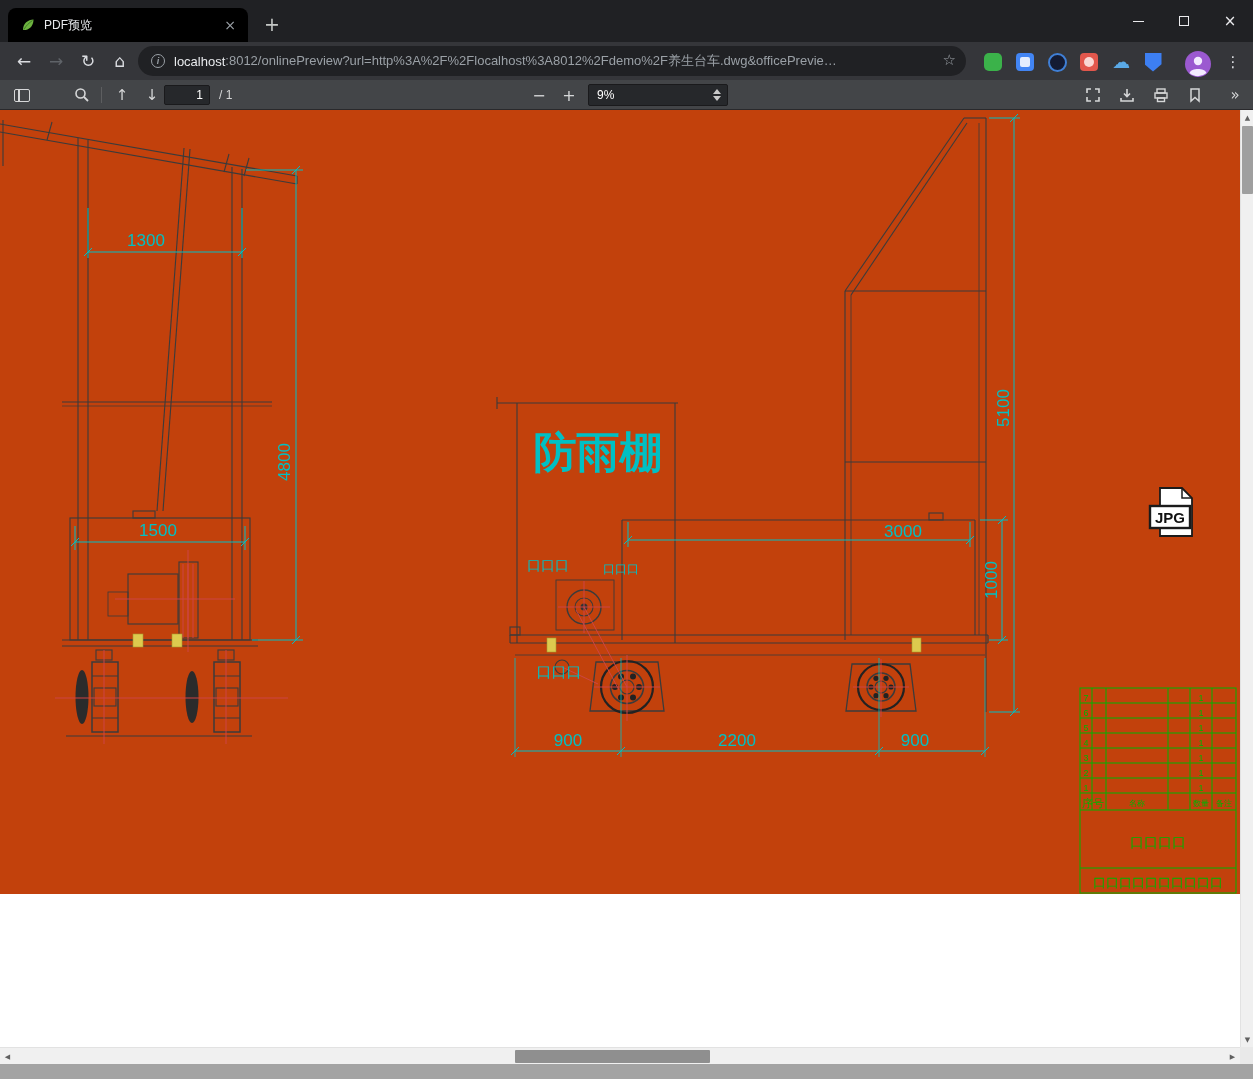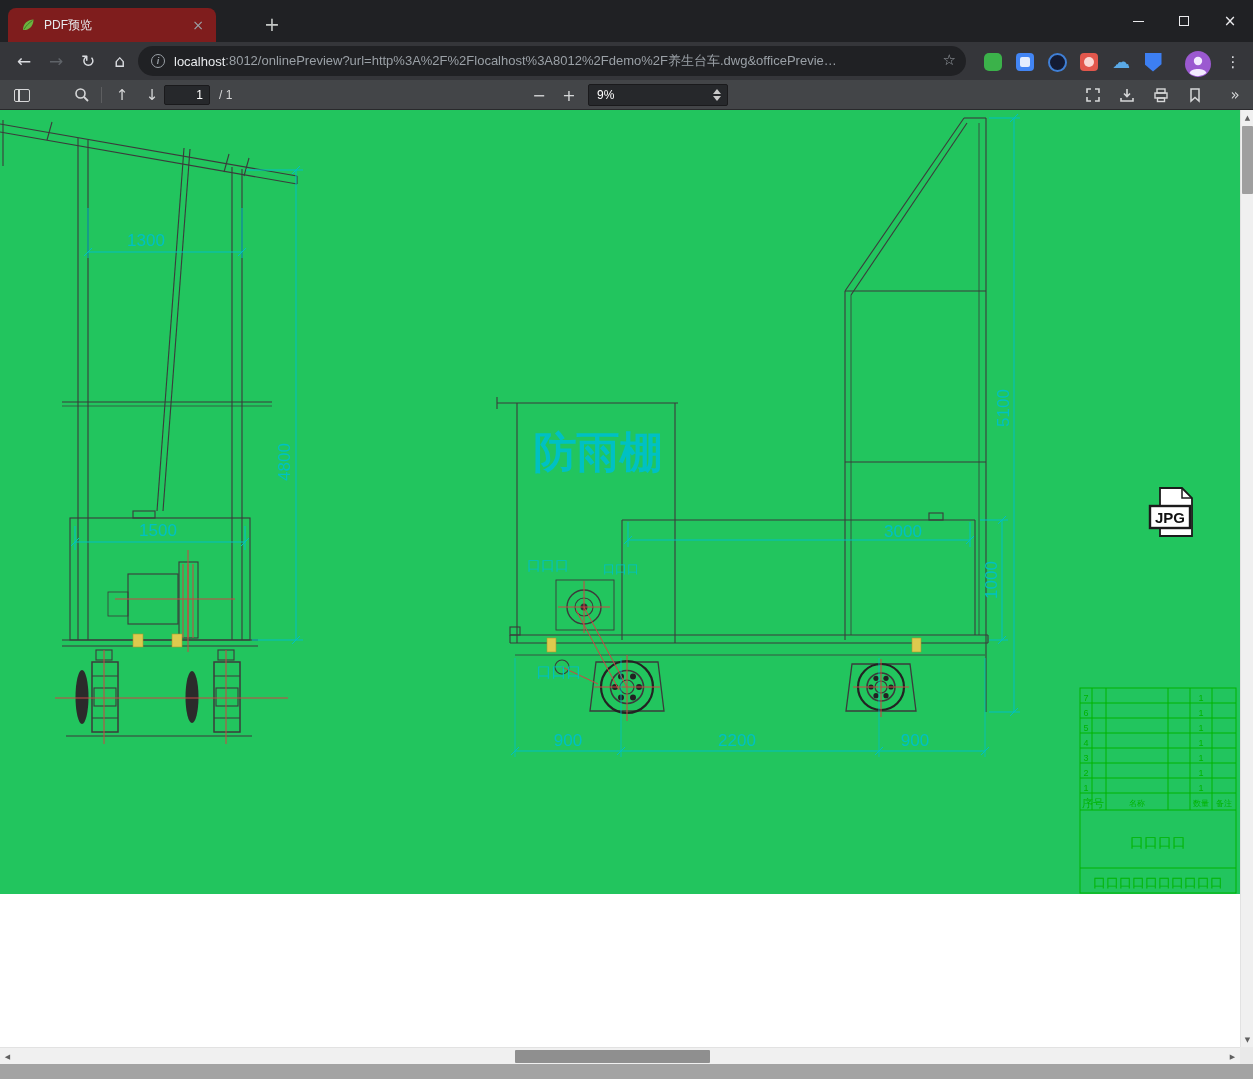--- a/index.html
+++ b/index.html
@@ -2,21 +2,21 @@
 <html><head>
 <meta charset="utf-8">
 <style>
   *{margin:0;padding:0;box-sizing:border-box}
   html,body{width:1253px;height:1079px;overflow:hidden}
   body{position:relative;background:#fff;font-family:"Liberation Sans",sans-serif;-webkit-font-smoothing:antialiased}
   .icon-font{font-family:"DejaVu Sans",sans-serif}
 
   
   .titlebar{position:absolute;left:0;top:0;width:1253px;height:42px;background:#202124}
-  .tab{position:absolute;left:8px;top:8px;width:208px;height:34px;background:#7f1d1d;border-radius:8px 8px 0 0;display:flex;align-items:center;padding:0 8px;color:#e8eaed;font-size:12px}
+  .tab{position:absolute;left:8px;top:8px;width:240px;height:34px;background:#000000;border-radius:8px 8px 0 0;display:flex;align-items:center;padding:0 8px;color:#e8eaed;font-size:12px}
   .tab .favicon{margin:0 8px 0 4px;flex:0 0 auto}
   .tab-title{flex:1;white-space:nowrap;overflow:hidden}
   .tab-close{color:#9aa0a6;font-size:14px;padding:0 4px;cursor:pointer}
   .newtab{position:absolute;left:258px;top:10px;width:28px;height:28px;color:#c4c7c5;font-size:19px;display:flex;align-items:center;justify-content:center}
   .wc{position:absolute;top:0;width:46px;height:42px;display:flex;align-items:center;justify-content:center}
   .wc-min{left:1115px}.wc-max{left:1161px}.wc-close{left:1207px}
   .min-glyph{display:block;width:11px;height:1px;background:#eaeaed}
   .max-glyph{display:block;width:10px;height:10px;border:1px solid #eaeaed}
   .close-glyph{color:#eaeaed;font-size:15px;line-height:1}
 
@@ -49,21 +49,21 @@
   .sidebar-toggle-glyph:after{content:"";position:absolute;left:3px;top:0;width:1.5px;height:100%;background:#d6d7d8}
   .page-input{position:absolute;left:164px;top:5px;width:46px;height:20px;background:#26282b;border:1px solid #1a1a1c;border-radius:2px;color:#fff;font-size:12px;text-align:right;padding:0 6px;font-family:"Liberation Sans",sans-serif}
   .page-total{position:absolute;left:219px;top:0;height:30px;display:flex;align-items:center;color:#d6d7d8;font-size:12px}
   .zoom-select{position:absolute;left:588px;top:4px;width:140px;height:22px;background:#26282b;border:1px solid #1a1a1c;border-radius:2px;color:#fff;font-size:12px;display:flex;align-items:center;padding:0 8px}
   .zoom-spin{position:absolute;right:6px;top:4px;display:flex;flex-direction:column;gap:2px}
   .tri-up{width:0;height:0;border-left:4px solid transparent;border-right:4px solid transparent;border-bottom:5px solid #c9c9c9}
   .tri-down{width:0;height:0;border-left:4px solid transparent;border-right:4px solid transparent;border-top:5px solid #c9c9c9}
   .chevrons{font-size:15px}
 
   
-  .content{position:absolute;left:0;top:110px;width:1240px;height:784px;background:#22c55e;overflow:hidden}
+  .content{position:absolute;left:0;top:110px;width:1240px;height:784px;background:#c2410c;overflow:hidden}
   .vscroll{position:absolute;left:1240px;top:110px;width:13px;height:937px;background:#f0f0f0;border-left:1px solid #e2e2e2}
   .vscroll .arrow{position:absolute;left:0;width:13px;height:15px;display:flex;align-items:center;justify-content:center;font-size:7px;color:#606060}
   .vscroll .arrow.up{top:0}.vscroll .arrow.down{bottom:0}
   .vthumb{position:absolute;left:1px;top:16px;width:11px;height:68px;background:#9f9f9f;border-radius:1px}
   .hscroll{position:absolute;left:0;top:1047px;width:1240px;height:17px;background:#f0f0f0;border-top:1px solid #e2e2e2}
   .hscroll .arrow{position:absolute;top:0;width:15px;height:17px;display:flex;align-items:center;justify-content:center;font-size:7px;color:#606060}
   .hscroll .arrow.left{left:0}.hscroll .arrow.right{right:0}
   .hthumb{position:absolute;left:515px;top:2px;width:195px;height:13px;background:#8f8f8f;border-radius:1px}
   .corner{position:absolute;left:1240px;top:1047px;width:13px;height:17px;background:#e9e9e9}
   .bottomstrip{position:absolute;left:0;top:1064px;width:1253px;height:15px;background:#a3a3a3}

